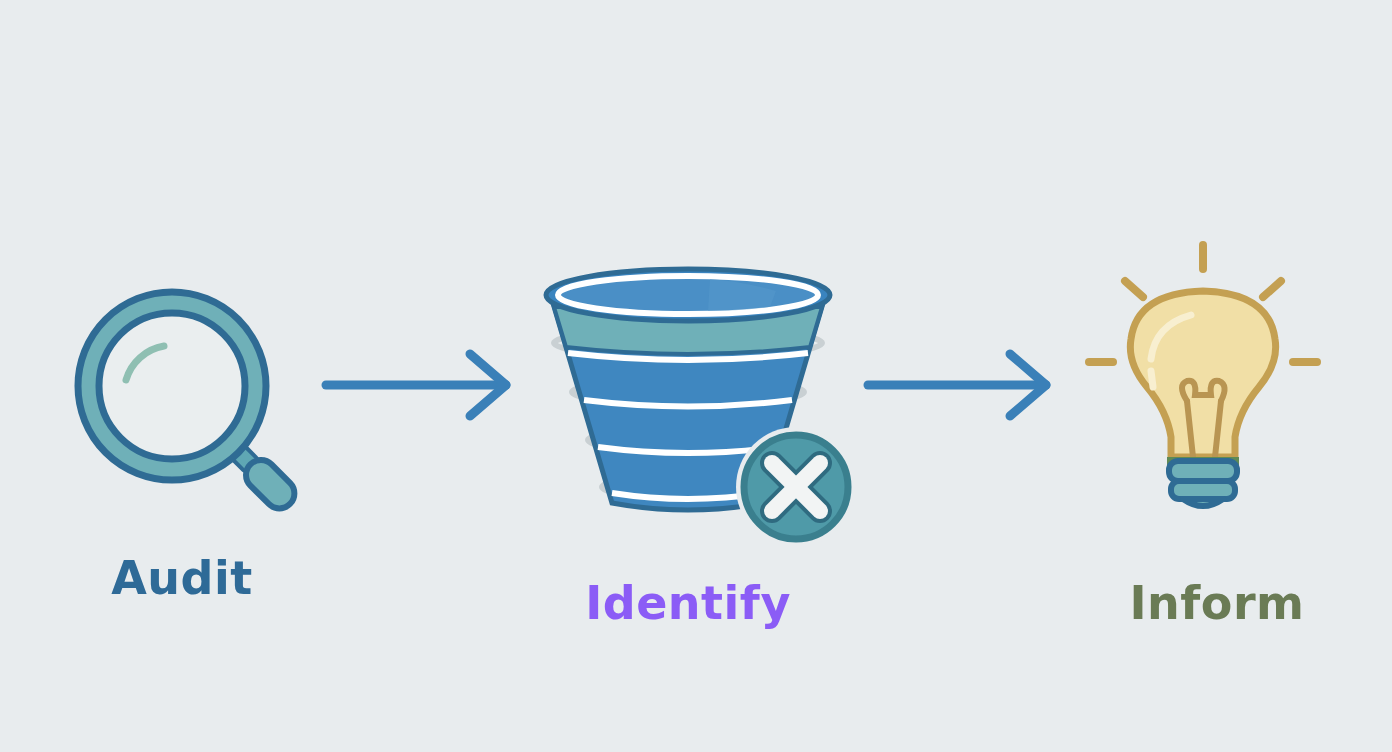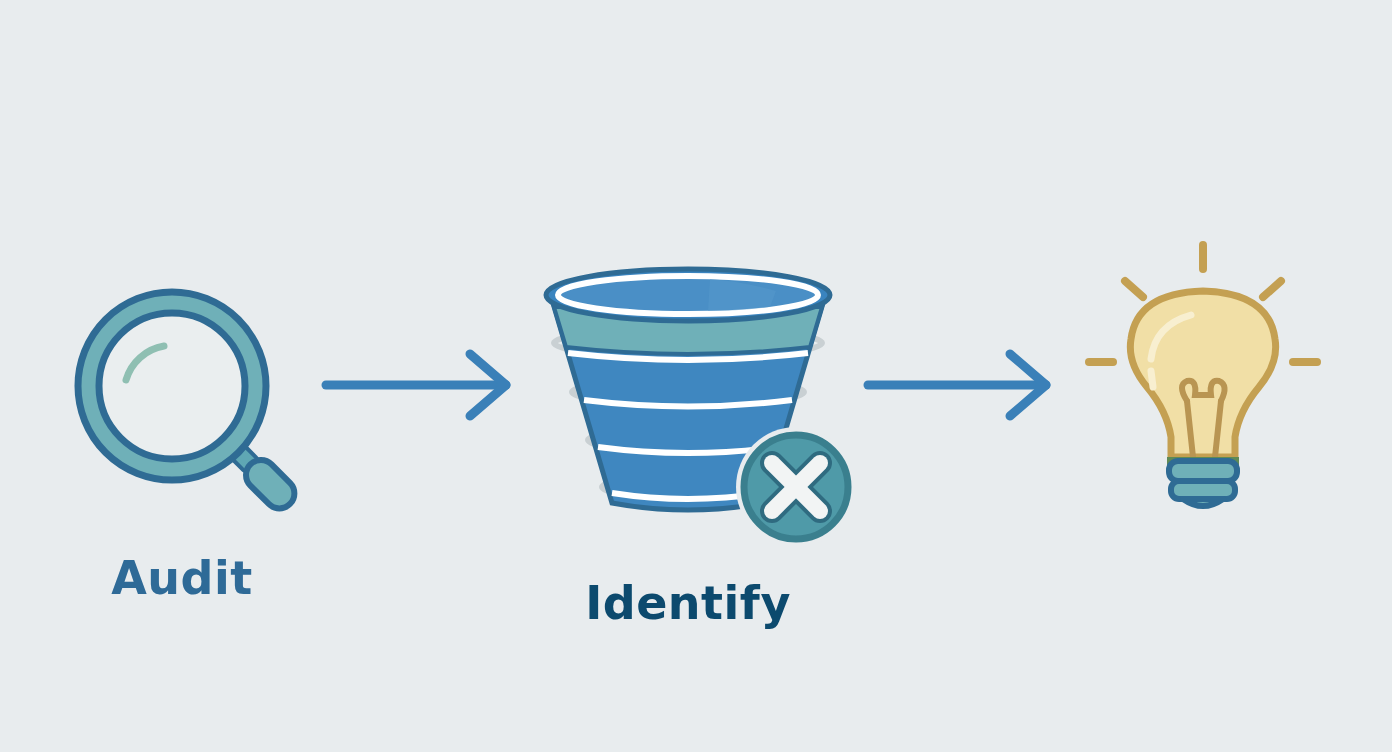--- a/index.html
+++ b/index.html
@@ -84,21 +84,21 @@
     <circle cx="256" cy="232" r="52" fill="#4f9aa8" stroke="#3a7f8e" stroke-width="7"></circle>
     <g stroke="#2f6b80" stroke-width="24" stroke-linecap="round">
       <line x1="232" y1="208" x2="280" y2="256"></line>
       <line x1="280" y1="208" x2="232" y2="256"></line>
     </g>
     <g stroke="#f2f4f4" stroke-width="16" stroke-linecap="round">
       <line x1="232" y1="208" x2="280" y2="256"></line>
       <line x1="280" y1="208" x2="232" y2="256"></line>
     </g>
   </svg>
-  <div class="node-label" style="left:688px; top:580px; color:#0c4a6e;">Identify</div>
+  <div class="node-label" style="left:688px; top:580px; color:#8b5cf6;">Identify</div>
 
   <svg class="arrow" style="left:860px; top:348px;" width="200" height="76" viewBox="0 0 200 76">
     <line x1="8" y1="37" x2="186" y2="37" stroke="#3a80b8" stroke-width="9" stroke-linecap="round"></line>
     <polyline points="150,6 186,37 150,68" fill="none" stroke="#3a80b8" stroke-width="9" stroke-linecap="round" stroke-linejoin="round"></polyline>
   </svg>
 
   <svg class="node-icon" style="left:1075px; top:235px;" width="260" height="280" viewBox="0 0 260 280">
 
     <g stroke="#c4a052" stroke-width="8" stroke-linecap="round">
       <line x1="128" y1="10" x2="128" y2="34"></line>
@@ -117,14 +117,15 @@
       <path d="M 118 222 L 112 166"></path>
       <path d="M 140 222 L 146 166"></path>
       <path d="M 112 166 Q 102 150 112 146 Q 122 144 120 160 L 136 160 Q 134 144 144 146 Q 154 150 146 166"></path>
     </g>
 
     <rect x="92" y="222" width="72" height="8" fill="#5f8a55"></rect>
     <rect x="94" y="226" width="68" height="20" rx="9" fill="#6fb0b8" stroke="#2f6b94" stroke-width="6"></rect>
     <rect x="96" y="246" width="64" height="18" rx="8" fill="#6fb0b8" stroke="#2f6b94" stroke-width="6"></rect>
     <path d="M 108 264 Q 128 278 148 264 Z" fill="#6fb0b8" stroke="#2f6b94" stroke-width="6" stroke-linejoin="round"></path>
   </svg>
+  <div class="node-label" style="left:1217px; top:580px; color:#6a7b55;">Inform</div>
 
 </div>
 
 </body></html>

